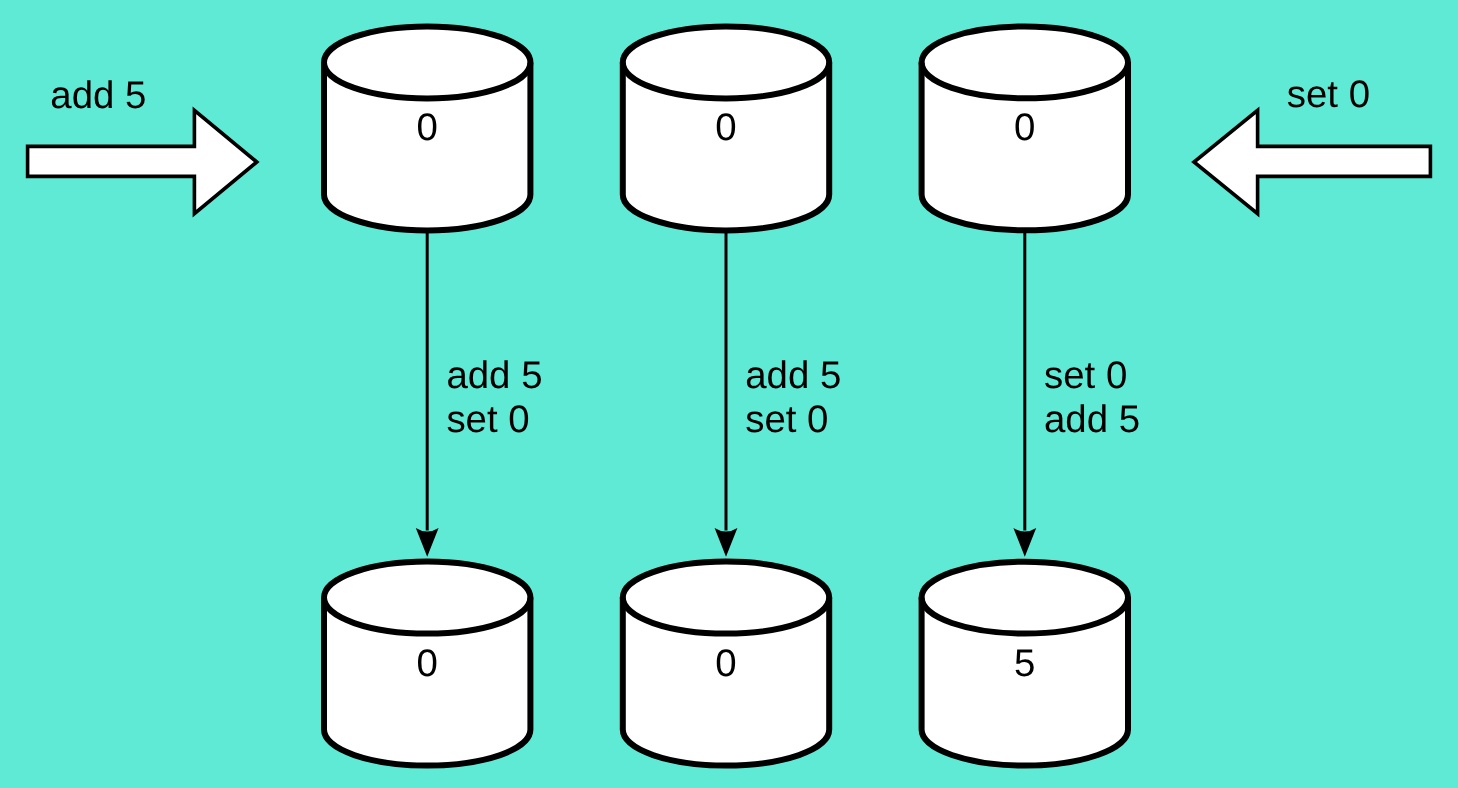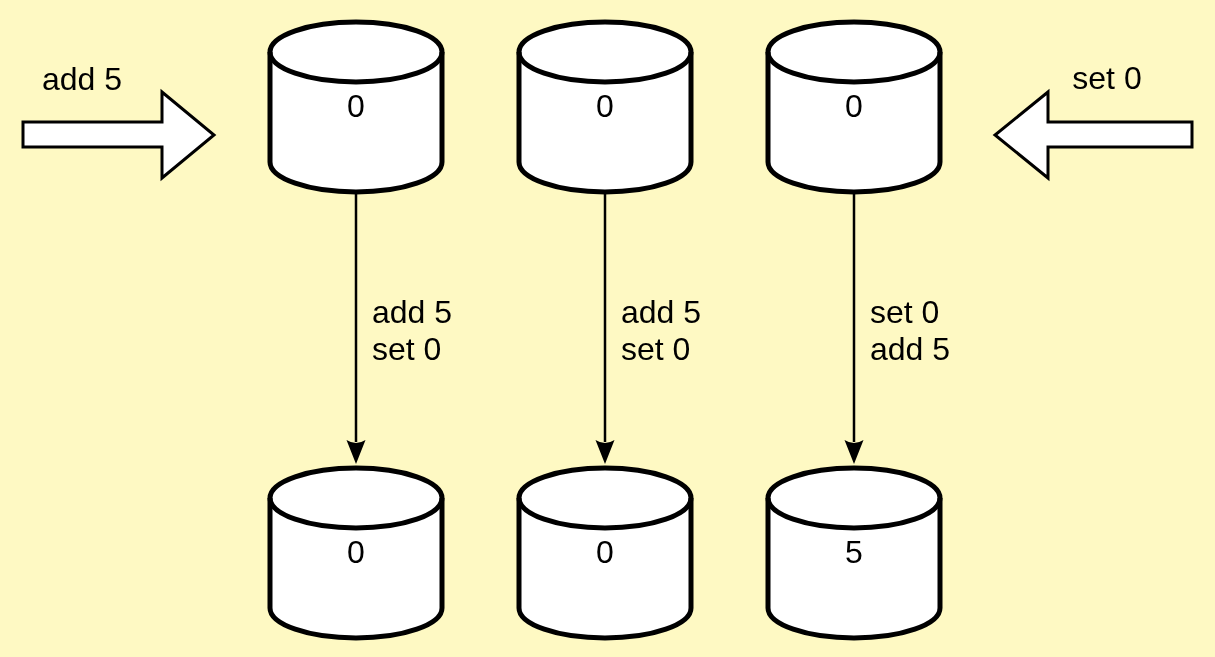--- a/index.html
+++ b/index.html
@@ -4,21 +4,21 @@
 <style>
   html, body {
     margin: 0;
     padding: 0;
     background: #ffffff;
   }
   .canvas {
     position: relative;
     width: 1215px;
     height: 657px;
-    background: #fef9c3;
+    background: #5eead4;
     overflow: hidden;
     font-family: "Liberation Sans", sans-serif;
   }
   svg { display: block; }
   .shape {
     fill: #ffffff;
     stroke: #000000;
   }
   .cyl   { stroke-width: 5; }
   .rim   { fill: none; stroke: #000000; stroke-width: 5; }

